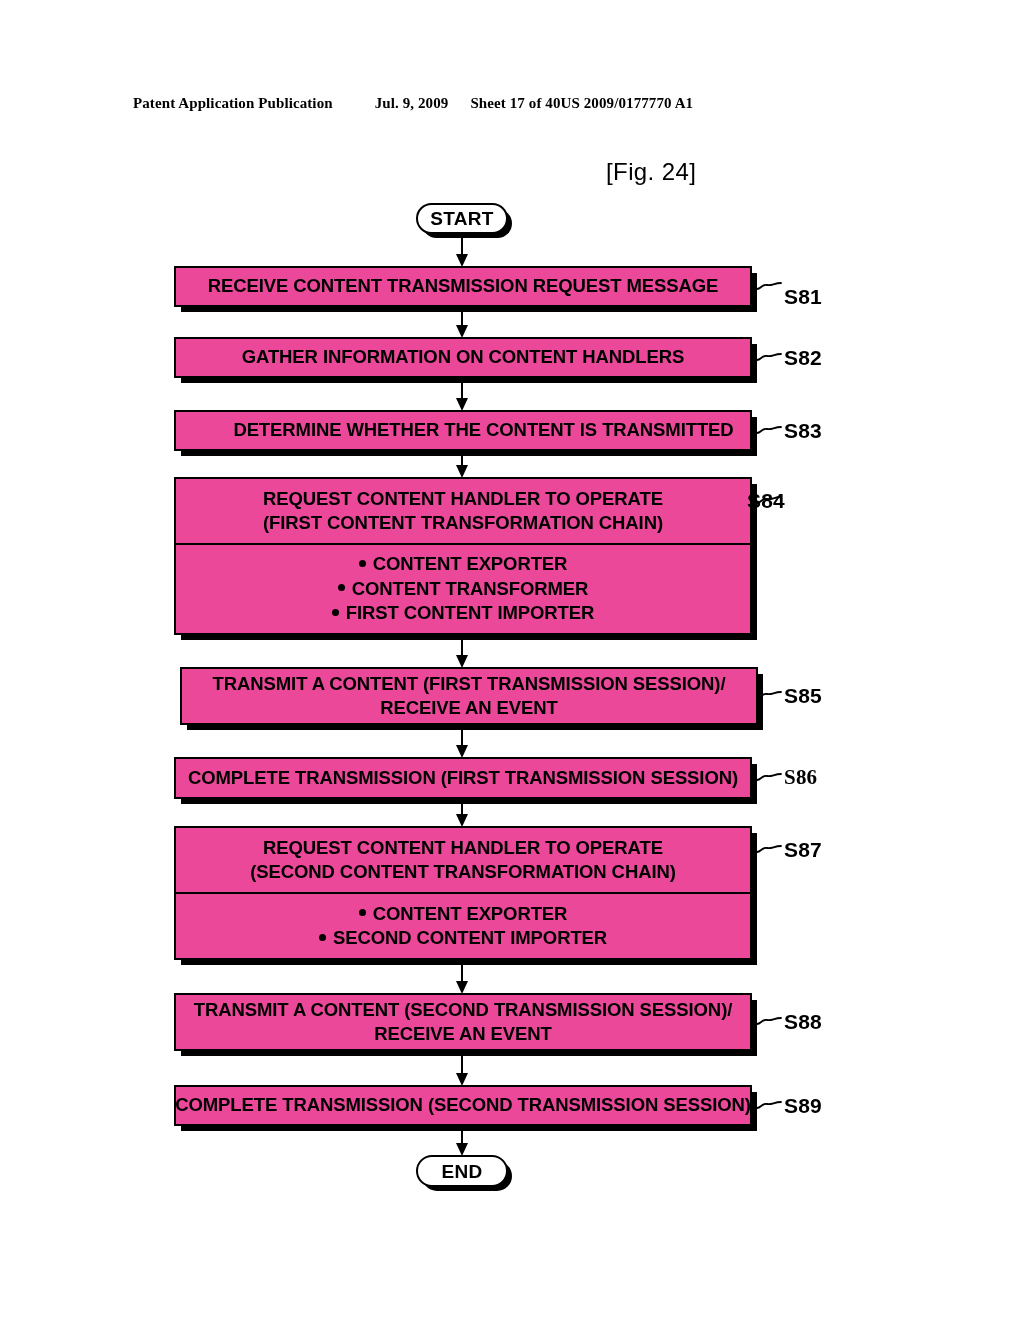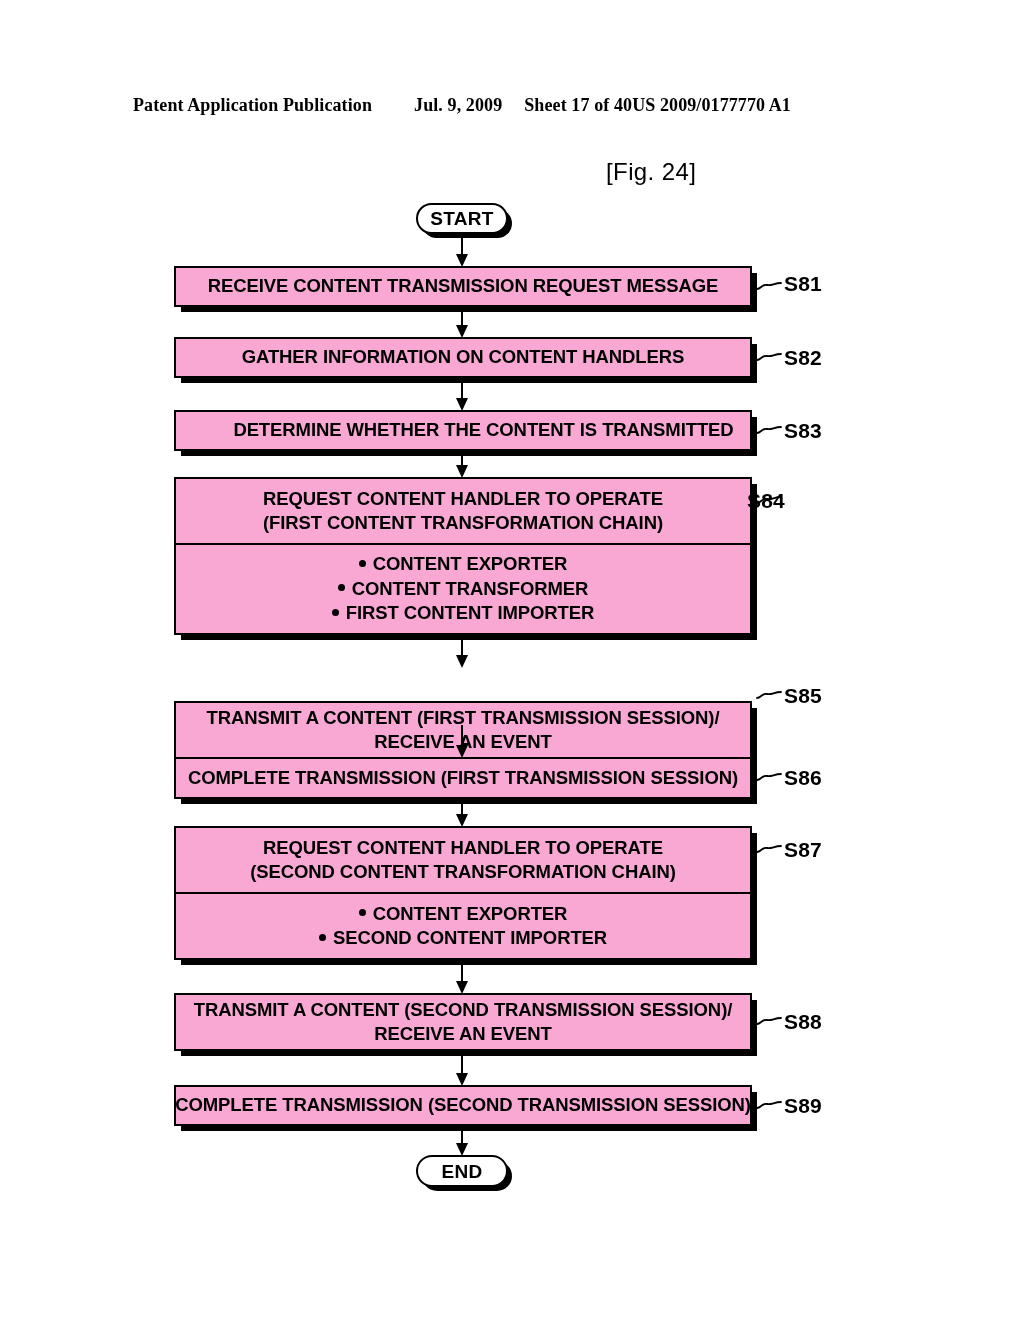--- a/index.html
+++ b/index.html
@@ -19,21 +19,21 @@
 
   
   .page-header {
     position: absolute;
     left: 133px;
     top: 88px;
     width: 760px;
     height: 22px;
     font-family: "Liberation Serif", serif;
     font-weight: bold;
-    font-size: 18px;
+    font-size: 15px;
     letter-spacing: 0.1px;
     white-space: nowrap;
     display: flex;
     align-items: baseline;
   }
   .page-header .hdr-pub { }
   .page-header .hdr-date { margin-left: 42px; margin-top: 7px; }
   .page-header .hdr-sheet { margin-left: 22px; }
   .page-header .hdr-patno { }
 
@@ -72,21 +72,21 @@
     font-weight: bold;
     letter-spacing: 0.3px;
     line-height: 1;
   }
 
   
   .pbox {
     position: absolute;
     box-sizing: border-box;
     border: 2.5px solid #000;
-    background: #f9a8d4;
+    background: #ec4899;
     box-shadow: 6px 6px 0 -1px #000;
     display: flex;
     flex-direction: column;
   }
   .pbox .seg {
     flex: 1 1 auto;
     display: flex;
     flex-direction: column;
     align-items: center;
     justify-content: center;
@@ -167,21 +167,21 @@
     <div class="pbox" style="left: 174px; top: 266px; width: 578px; height: 41px;">
       <div class="seg">
         <span class="ln">RECEIVE CONTENT TRANSMISSION REQUEST MESSAGE</span>
       </div>
     </div>
     <div class="leader" style="left: 756px; top: 280.5px;">
       <svg width="26" height="12" viewBox="0 0 26 12">
         <path d="M1 8 C5 8, 6 3, 11 4 C16 5, 18 2, 25 2" fill="none" stroke="#000" stroke-width="1.8" stroke-linecap="round"></path>
       </svg>
     </div>
-    <div class="steplabel" style="left: 784px; top: 273px;">S81</div>
+    <div class="steplabel" style="left: 784px; top: 286px;">S81</div>
     <div class="pbox" style="left: 174px; top: 337px; width: 578px; height: 41px;">
       <div class="seg">
         <span class="ln">GATHER INFORMATION ON CONTENT HANDLERS</span>
       </div>
     </div>
     <div class="leader" style="left: 756px; top: 351.5px;">
       <svg width="26" height="12" viewBox="0 0 26 12">
         <path d="M1 8 C5 8, 6 3, 11 4 C16 5, 18 2, 25 2" fill="none" stroke="#000" stroke-width="1.8" stroke-linecap="round"></path>
       </svg>
     </div>
@@ -207,21 +207,21 @@
         <span class="bullet-line"><span class="dot"></span>CONTENT TRANSFORMER</span>
         <span class="bullet-line"><span class="dot"></span>FIRST CONTENT IMPORTER</span>
       </div>
     </div>
     <div class="leader" style="left: 756px; top: 495px;">
       <svg width="26" height="12" viewBox="0 0 26 12">
         <path d="M1 8 C5 8, 6 3, 11 4 C16 5, 18 2, 25 2" fill="none" stroke="#000" stroke-width="1.8" stroke-linecap="round"></path>
       </svg>
     </div>
     <div class="steplabel" style="left: 747px; top: 490px;">S84</div>
-    <div class="pbox" style="left: 174px; top: 667px; width: 578px; height: 58px; margin-top: 34px;">
+    <div class="pbox" style="left: 180px; top: 667px; width: 578px; height: 58px;">
       <div class="seg">
         <span class="ln">TRANSMIT A CONTENT (FIRST TRANSMISSION SESSION)/</span>
         <span class="ln">RECEIVE AN EVENT</span>
       </div>
     </div>
     <div class="leader" style="left: 756px; top: 690px;">
       <svg width="26" height="12" viewBox="0 0 26 12">
         <path d="M1 8 C5 8, 6 3, 11 4 C16 5, 18 2, 25 2" fill="none" stroke="#000" stroke-width="1.8" stroke-linecap="round"></path>
       </svg>
     </div>
@@ -229,21 +229,21 @@
     <div class="pbox" style="left: 174px; top: 757px; width: 578px; height: 42px;">
       <div class="seg">
         <span class="ln">COMPLETE TRANSMISSION (FIRST TRANSMISSION SESSION)</span>
       </div>
     </div>
     <div class="leader" style="left: 756px; top: 772px;">
       <svg width="26" height="12" viewBox="0 0 26 12">
         <path d="M1 8 C5 8, 6 3, 11 4 C16 5, 18 2, 25 2" fill="none" stroke="#000" stroke-width="1.8" stroke-linecap="round"></path>
       </svg>
     </div>
-    <div class="steplabel" style="left: 784px; top: 767px;">S86</div>
+    <div class="steplabel" style="left: 784px; top: 767px; font-family: Liberation Serif, serif;">S86</div>
     <div class="pbox" style="left: 174px; top: 826px; width: 578px; height: 134px;">
       <div class="seg" style="flex: 0 0 64px;">
         <span class="ln">REQUEST CONTENT HANDLER TO OPERATE</span>
         <span class="ln">(SECOND CONTENT TRANSFORMATION CHAIN)</span>
       </div>
       <div class="seg bulleted">
         <span class="bullet-line"><span class="dot"></span>CONTENT EXPORTER</span>
         <span class="bullet-line"><span class="dot"></span>SECOND CONTENT IMPORTER</span>
       </div>
     </div>

